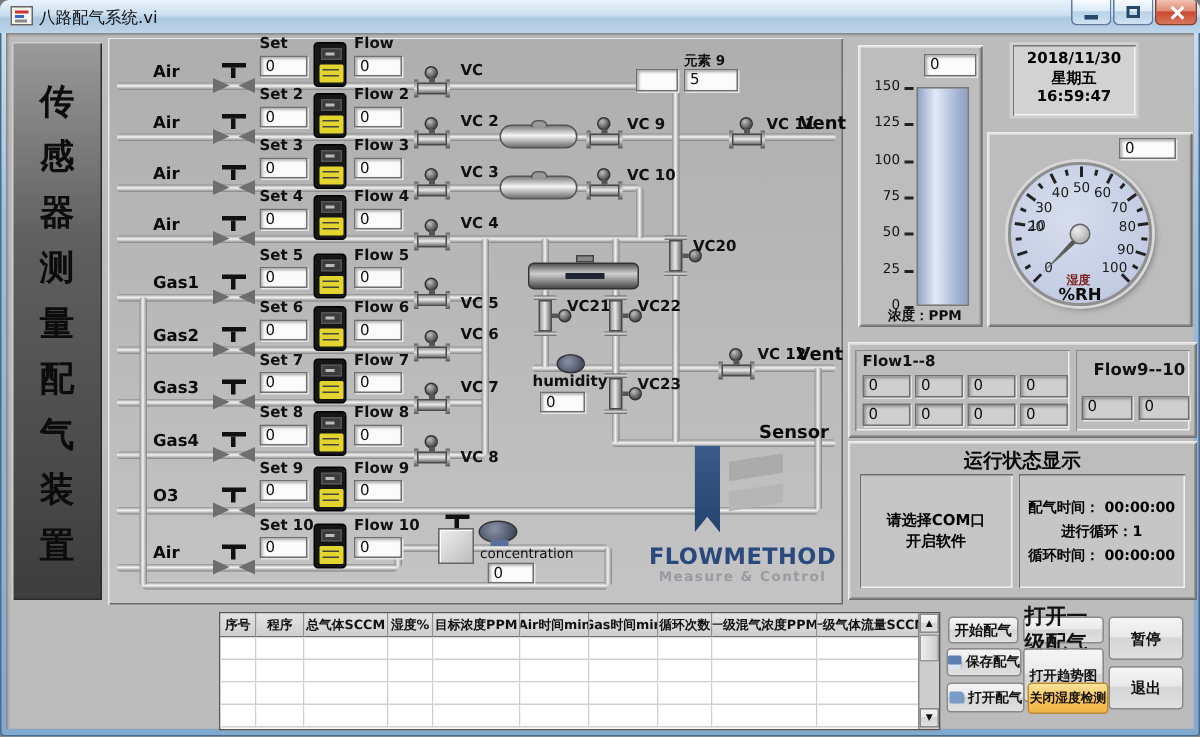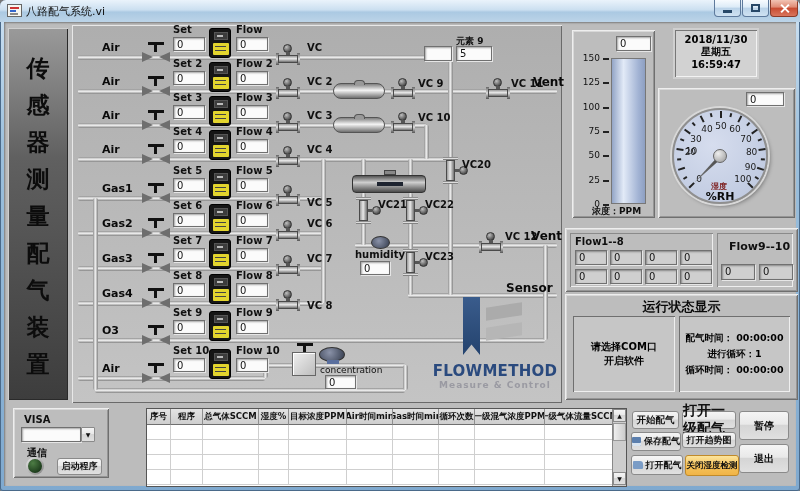--- a/index.html
+++ b/index.html
@@ -595,31 +595,20 @@
       <div style="font-size:10px;font-weight:bold;">请选择COM口</div>
       <div style="font-size:10px;font-weight:bold;">开启软件</div>
     </div>
     <div class="abs sunken" style="left:114px;top:22px;width:111px;height:76px;background:#c6c6c6;display:flex;flex-direction:column;align-items:center;justify-content:center;gap:3px;">
       <div style="font-size:9.5px;font-weight:bold;">配气时间： 00:00:00</div>
       <div style="font-size:9.5px;font-weight:bold;">进行循环：1</div>
       <div style="font-size:9.5px;font-weight:bold;text-align:center;">循环时间： 00:00:00</div>
     </div>
   </div>
 
-  <div class="abs raised" style="left:13px;top:408px;width:96px;height:70px;">
-    <div class="lbl" style="left:11px;top:6px;">VISA</div>
-    <div class="numbox" style="left:8px;top:19px;width:60px;height:15px;font-size:7px;color:#667;"></div>
-    <div class="abs win7btn" style="left:68px;top:19px;width:14px;height:15px;border-radius:1px;">
-        <span style="font-size:6px;">▼</span>
-      </div>
-    <div class="lbl" style="left:14px;top:39px;">通信</div>
-    <div class="ledring" style="left:13px;top:49px;width:18px;height:18px;background:linear-gradient(135deg,#e8e8e8,#808080);"></div>
-    <div class="ledring" style="left:15px;top:51px;width:14px;height:14px;background:radial-gradient(circle at 35% 30%,#4d7d45,#1c3a1b 75%);"></div>
-    <div class="win7btn" style="left:44px;top:50px;width:45px;height:17px;font-size:9px;">启动程序</div>
-  </div>
 
   <div class="abs" style="left:146px;top:408px;width:481px;height:79px;border:1px solid #555;background:#fff;">
     <div id="thead" style="display:flex;">
         <div class="th" style="width: 24px;">序号</div>
         <div class="th" style="width: 32px;">程序</div>
         <div class="th" style="width: 56px;">总气体SCCM</div>
         <div class="th" style="width: 30px;">湿度%</div>
         <div class="th" style="width: 58px;">目标浓度PPM</div>
         <div class="th" style="width: 46px;">Air时间min</div>
         <div class="th" style="width: 46px;">Gas时间min</div>
@@ -688,20 +677,20 @@
     </div>
   </div>
 
   <div class="win7btn" style="left:632px;top:411px;width:47px;height:18px;">开始配气</div>
   <div class="win7btn" style="left:682px;top:411px;width:54px;height:18px;font-size:14px;">打开一级配气</div>
   <div class="win7btn" style="left:739px;top:411px;width:50px;height:29px;font-size:10px;">暂停</div>
   <div class="win7btn" style="left:631px;top:432px;width:50px;height:19px;font-size:9px;">
     <i style="width:9px;height:9px;background:#5b7fae;border-radius:1px;display:block;box-shadow:inset 0 -3px 0 #d8e4f0;"></i>
     <span>保存配气</span>
   </div>
-  <div class="win7btn" style="left:682px;top:432px;width:54px;height:16px;font-size:9px;">打开趋势图</div>
+  <div class="win7btn" style="left:682px;top:432px;width:54px;height:36px;font-size:9px;">打开趋势图</div>
   <div class="win7btn" style="left:739px;top:444px;width:50px;height:29px;font-size:10px;">退出</div>
   <div class="win7btn" style="left:631px;top:455px;width:52px;height:20px;font-size:9px;">
     <i style="width:10px;height:8px;background:#7a9cc6;border-radius:1px 3px 1px 1px;display:block;"></i>
     <span>打开配气</span>
   </div>
   <div class="win7btn orange" style="left:685px;top:455px;width:54px;height:21px;font-size:8.5px;">关闭湿度检测</div>
 </div>
 
 </body></html>

